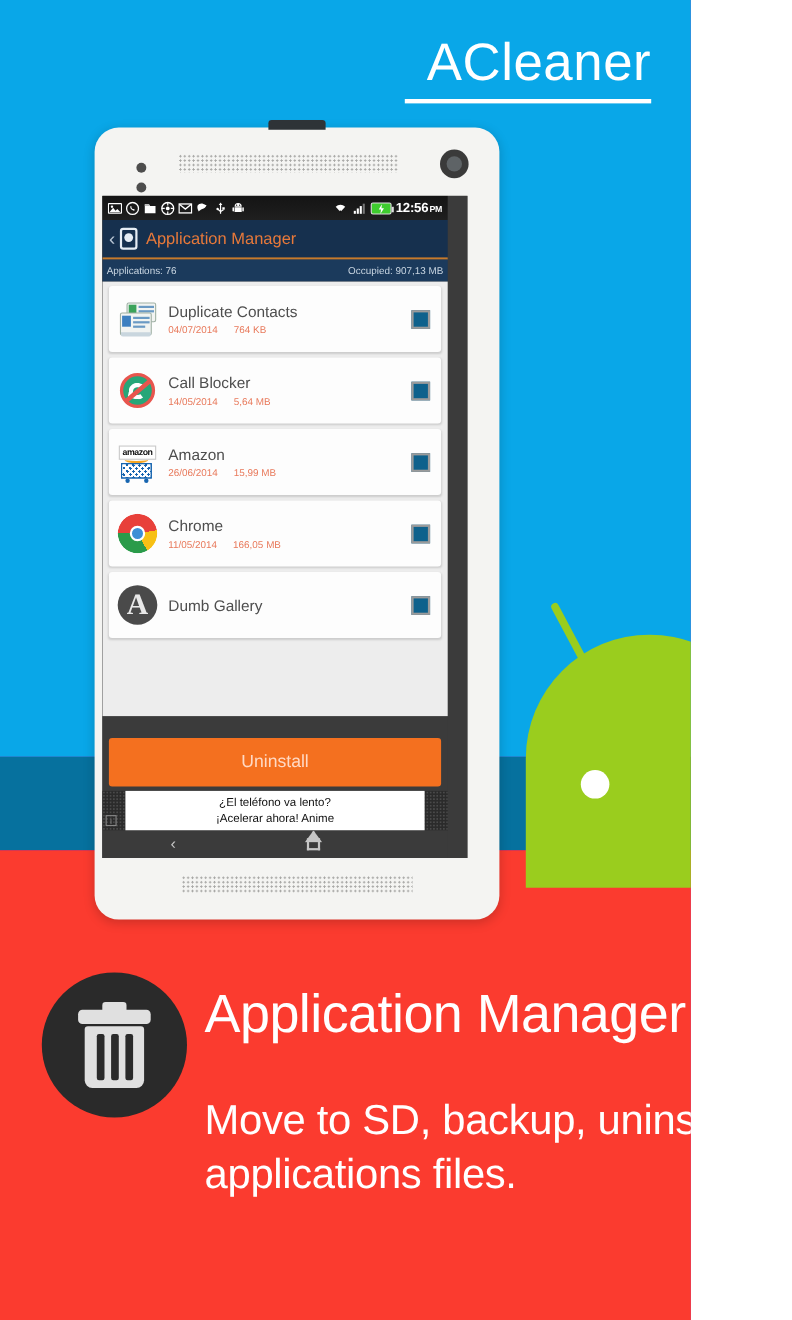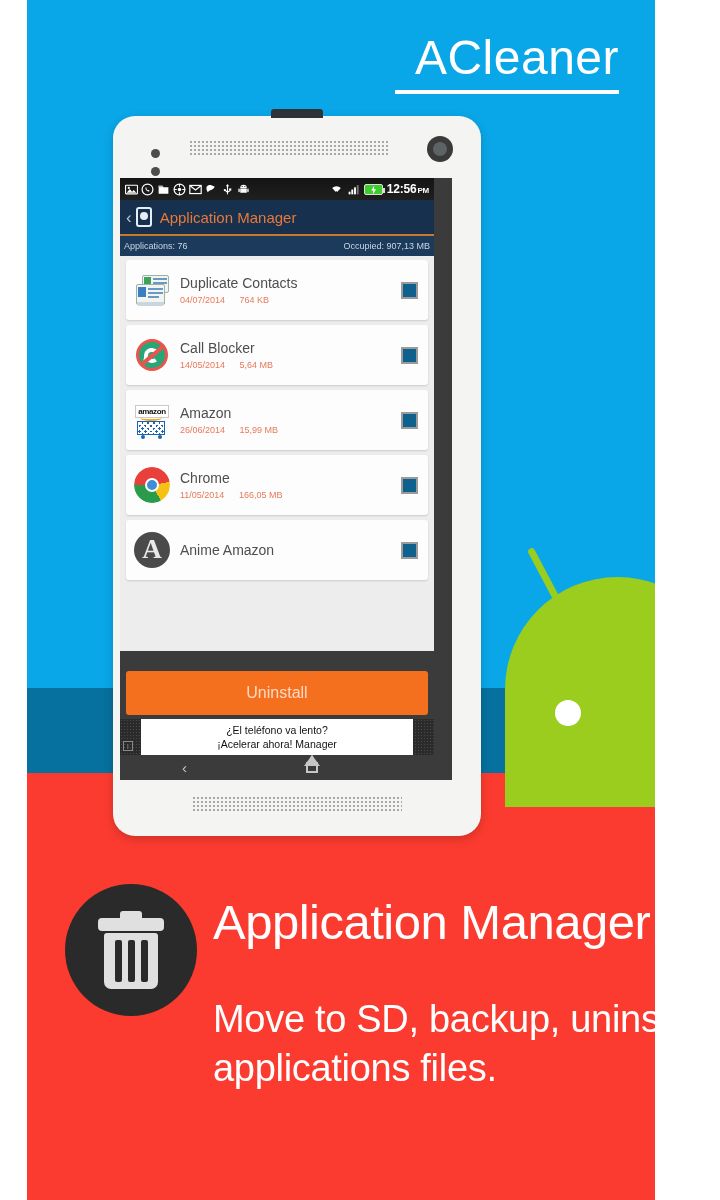--- a/index.html
+++ b/index.html
@@ -6,21 +6,20 @@
   html, body {
     width: 720px; height: 1200px;
     font-family: "Liberation Sans", sans-serif;
     overflow: hidden;
   }
   #stage {
     position: relative;
     width: 628px; height: 1200px;
     background: #a21caf;
     overflow: hidden;
-    margin-left: 27px;
   }
 
   
   .band-sky   { position:absolute; left:0; top:0;    width:720px; height:688px;  background:#09A7E8; }
   .band-teal  { position:absolute; left:0; top:688px;width:720px; height:85px;   background:#06719E; }
   .band-red   { position:absolute; left:0; top:773px;width:720px; height:427px;  background:#FB3B2F; }
 
   
   .mascot { position:absolute; left:470px; top:525px; width:240px; height:170px; }
   .mascot .head {
@@ -480,36 +479,36 @@
               </div>
             </div>
             <div class="chk"></div>
           </div>
 
           <div class="app-row">
             <div class="app-icon ic-anime">
               <div class="a">A</div>
             </div>
             <div class="app-meta">
-              <div class="app-name">Anime Amazon</div>
+              <div class="app-name">Dumb Gallery</div>
             </div>
             <div class="chk"></div>
           </div>
 
         </div>
 
         <div class="uninstall-wrap">
           <button class="uninstall">Uninstall</button>
         </div>
 
         <div class="ad">
           <div class="ad-i">i</div>
           <div class="ad-inner">
             <div>¿El teléfono va lento?</div>
-            <div>¡Acelerar ahora! Manager</div>
+            <div>¡Acelerar ahora! Anime</div>
           </div>
         </div>
 
         <div class="navbar">
           <div class="nav-back">‹</div>
           <div class="nav-home"></div>
         </div>
 
       </div>
     </div>

